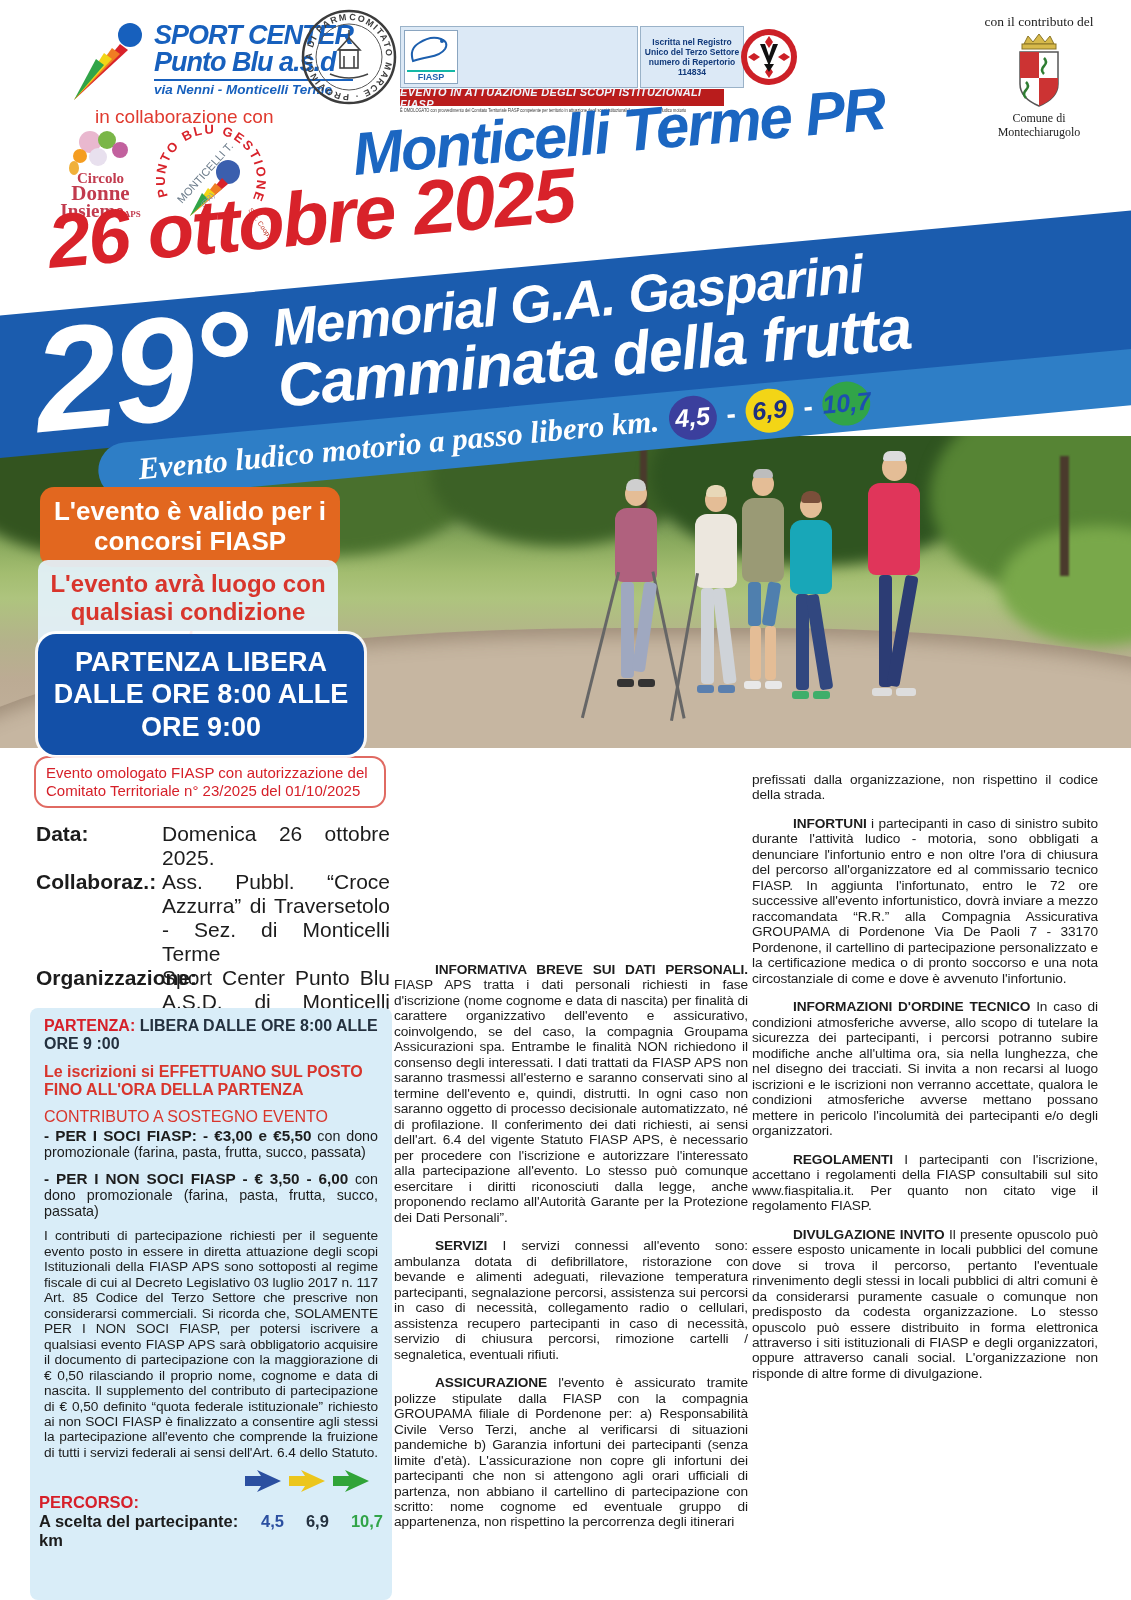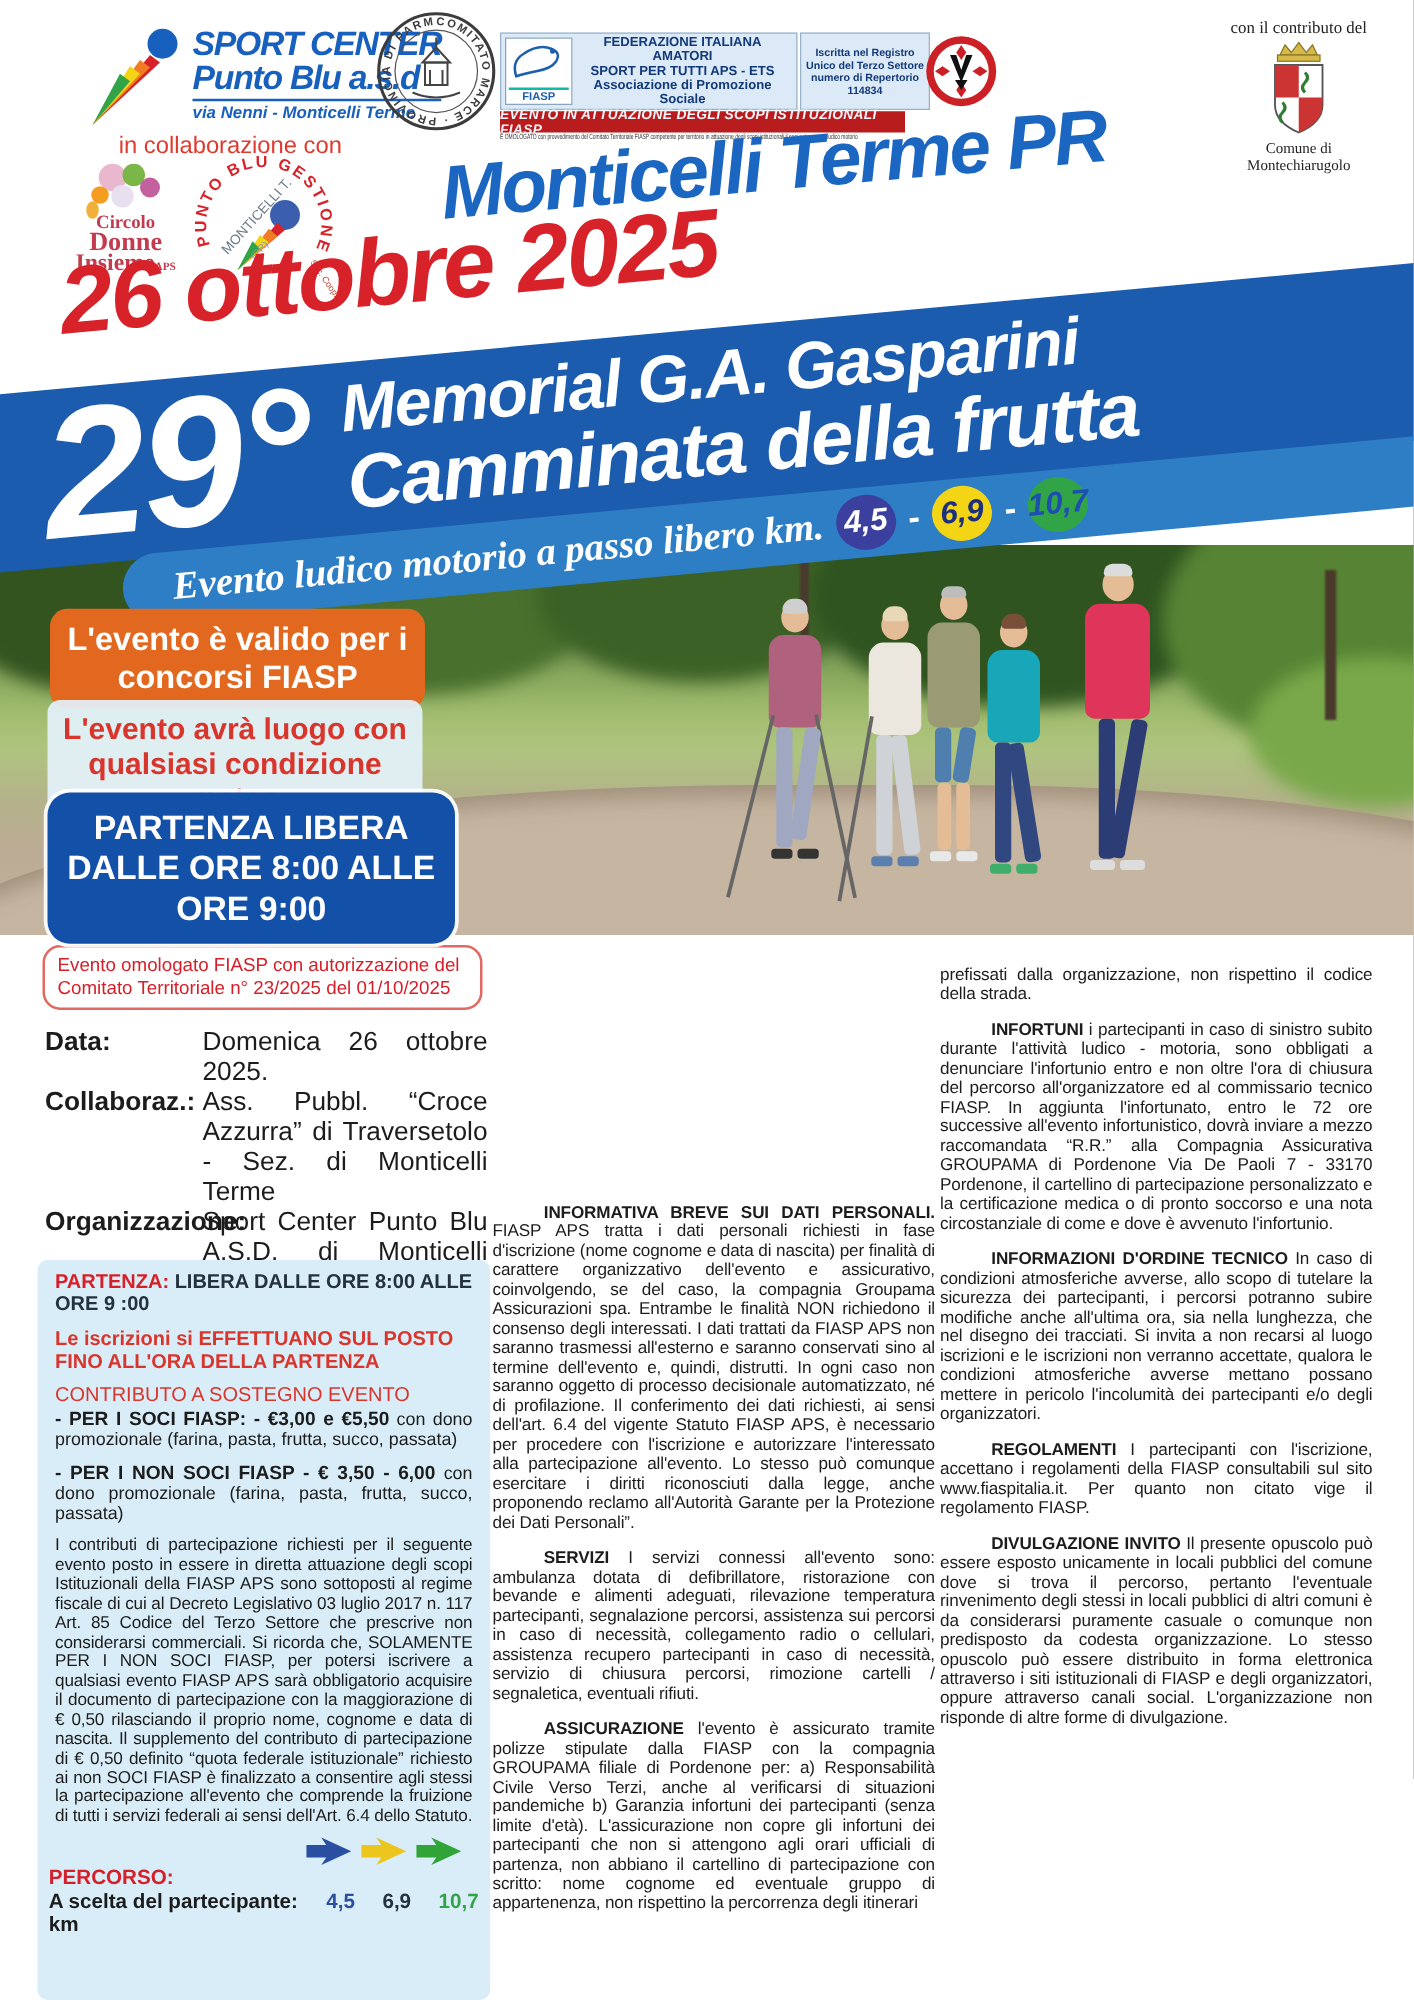--- a/index.html
+++ b/index.html
@@ -204,25 +204,20 @@
   </div>
 
   <div class="abs fiasp-box">
     <div class="fiasp-foot">
       <svg width="50" height="36" viewBox="0 0 50 36">
           <path d="M 8,30 Q 4,18 14,12 Q 26,4 36,8 Q 44,11 40,18 Q 36,24 24,26 Q 14,28 8,30 Z" fill="none" stroke="#1c5fae" stroke-width="2"></path>
           <circle cx="37" cy="10" r="2" fill="#1c5fae"></circle>
         </svg>
       <div class="fw">FIASP</div>
     </div>
-    <div class="fiasp-lines">
-      <div class="fl1">FEDERAZIONE ITALIANA AMATORI</div>
-      <div class="fl1">SPORT PER TUTTI  APS - ETS</div>
-      <div class="fl3">Associazione di Promozione Sociale</div>
-    </div>
   </div>
 
   <div class="abs reg-box">Iscritta nel Registro Unico del Terzo Settore numero di Repertorio 114834</div>
   <div class="abs fiasp-banner">EVENTO IN ATTUAZIONE DEGLI SCOPI ISTITUZIONALI FIASP</div>
   <div class="abs fineprint">È OMOLOGATO con provvedimento del Comitato Territoriale FIASP competente per territorio in attuazione degli scopi istituzionali il seguente evento ludico motorio</div>
 
   <div class="abs ivv">
     <svg width="58" height="58" viewBox="0 0 58 58">
       <circle cx="29" cy="29" r="28" fill="#cc2027"></circle>
       <circle cx="29" cy="29" r="22" fill="#fff"></circle>

